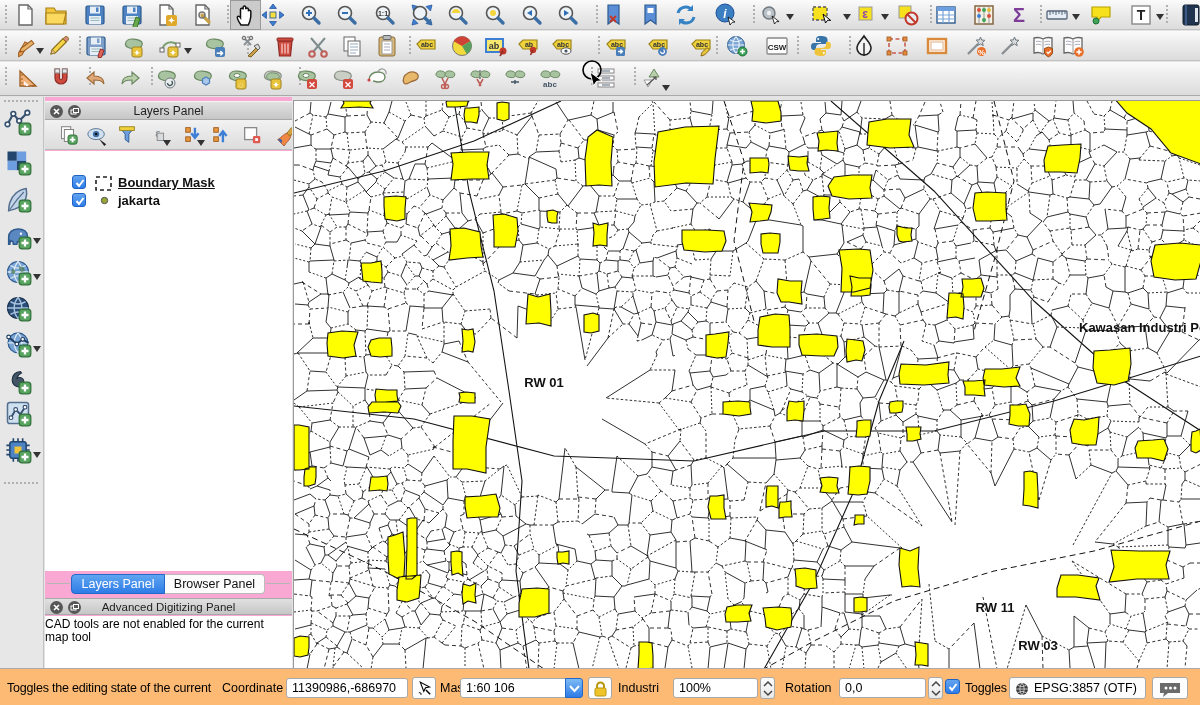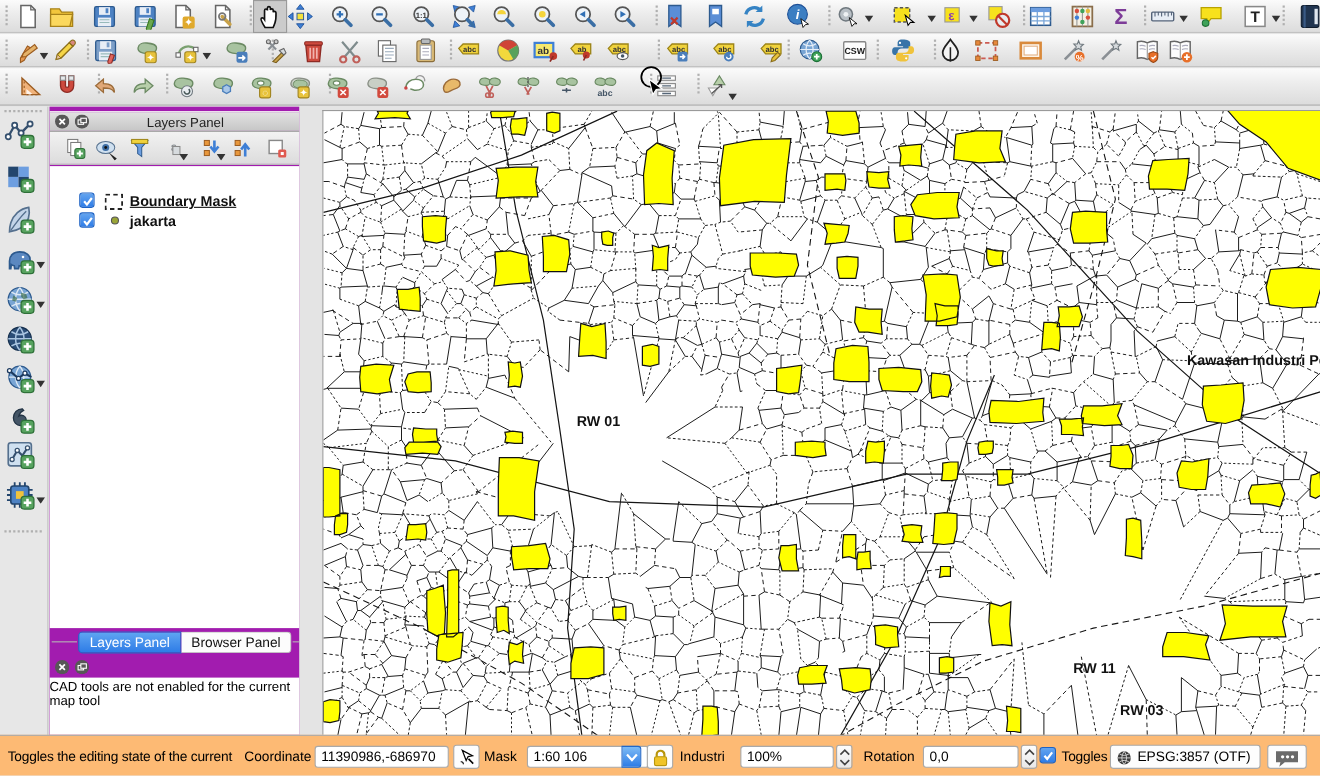--- a/index.html
+++ b/index.html
@@ -1,18 +1,18 @@
 <!DOCTYPE html>
 <html><head><meta charset="utf-8"><style>*{margin:0;padding:0;box-sizing:border-box}
 html,body{width:1200px;height:705px;overflow:hidden;font-family:"Liberation Sans",sans-serif;background:#e4e4e4}
 .abs{position:absolute}
 .tbrow{position:absolute;left:0;width:1200px;background:linear-gradient(180deg,#fbfbfb 0%,#ededed 40%,#dcdcdc 100%);border-bottom:1px solid #c2c2c2}
 .handle{position:absolute;width:3px;border-left:2px dotted #b0b0b0;top:6px;bottom:6px}
 .vlab{position:absolute;left:0;top:97px;width:44px;bottom:27px;background:#e7e7e7;border-right:1px solid #c2c2c2}
-.dock{position:absolute;left:45px;top:97px;width:227px;bottom:27px;background:#a21caf;overflow:hidden}
+.dock{position:absolute;left:45px;top:97px;width:247px;bottom:27px;background:#f9a8d4;overflow:hidden}
 .phead{position:absolute;left:0;width:247px;height:19px;background:linear-gradient(180deg,#e2e2e2,#c6c6c6);border-top:1px solid #f5f5f5;border-bottom:1px solid #a9a9a9;text-align:center;font-size:12px;color:#222;line-height:19px}
 .ptool{position:absolute;left:0;top:23px;width:247px;height:30px;background:linear-gradient(180deg,#f2f2f2,#dcdcdc);border-bottom:1px solid #bbb}
 .plist{position:absolute;left:0;top:54px;width:247px;height:420px;background:#fff}
 .lrow{position:absolute;left:0;width:247px;height:18px;font-size:13px;font-weight:bold;color:#111}
 .chk{position:absolute;left:27px;top:1px;width:14px;height:14px;border-radius:3px;background:linear-gradient(180deg,#63a4ef,#2f7de8);border:1px solid #1d62c4}
 .chk svg{position:absolute;left:1px;top:1px}
 .tabs{position:absolute;left:0;top:477px;width:247px;height:20px}
 .tabL{position:absolute;left:26px;top:0;width:94px;height:20px;background:linear-gradient(180deg,#5fa5f2,#2e7ce6);border:1px solid #2268c8;border-radius:4px 0 0 4px;color:#fff;font-size:12.5px;text-align:center;line-height:19px}
 .tabR{position:absolute;left:120px;top:0;width:100px;height:20px;background:#fcfcfc;border:1px solid #bbb;border-left:none;border-radius:0 4px 4px 0;color:#111;font-size:12.5px;text-align:center;line-height:19px}
 .adphead{position:absolute;left:0;top:501px;width:247px;height:17px;background:linear-gradient(180deg,#e0e0e0,#c6c6c6);border-top:1px solid #a9a9a9;border-bottom:1px solid #a9a9a9;text-align:center;font-size:11.5px;color:#222;line-height:16px}
@@ -672,20 +672,21 @@
         </svg>
         <span class="abs" style="left:73px;top:1px;text-decoration:underline">Boundary Mask</span>
       </div>
     </div>
     <div class="tabs">
       <div class="abs" style="left:2px;top:9px;width:23px;border-top:1px solid #b5b5b5"></div>
       <div class="tabL">Layers Panel</div>
       <div class="tabR">Browser Panel</div>
       <div class="abs" style="left:221px;top:9px;width:24px;border-top:1px solid #b5b5b5"></div>
     </div>
+    <div class="adphead">Advanced Digitizing Panel</div>
     <div class="abs" style="left:5px;top:503px"><svg width="13" height="13" viewBox="0 0 13 13">
         <circle cx="6.5" cy="6.5" r="6.5" fill="#575757"></circle>
         <path d="M4 4l5 5M9 4l-5 5" stroke="#fff" stroke-width="1.6"></path>
       </svg></div>
     <div class="abs" style="left:23px;top:503px"><svg width="13" height="13" viewBox="0 0 13 13">
         <circle cx="6.5" cy="6.5" r="6.5" fill="#575757"></circle>
         <rect x="3" y="5" width="5" height="4" fill="none" stroke="#fff"></rect>
         <rect x="5.5" y="3.5" width="5" height="4" fill="#575757" stroke="#fff"></rect>
       </svg></div>
     <div class="cadtxt">CAD tools are not enabled for the current<br>map tool</div>
@@ -711,21 +712,21 @@
     <span class="slab" style="left:222px">Coordinate</span>
     <span class="sfield" style="left:286px;width:122px">11390986,-686970</span>
     <span class="sbtn" style="left:412px;width:24px">
       <svg style="position:absolute;left:3px;top:2px" width="17" height="17" viewBox="0 0 24 24">
         <path d="M6 3l5 13 2.5-5 5.5-1z" fill="#fff" stroke="#000" stroke-width="1.6"></path>
         <path d="M14 14l6 6" stroke="#000" stroke-width="2"></path>
         <path d="M4 18c2-1 4 1 3 3" fill="none" stroke="#000" stroke-width="1.4"></path>
       </svg>
     </span>
     <span class="slab" style="left:440px">Mask</span>
-    <span class="sfield" style="left:479px;width:111px">1:60 106</span>
+    <span class="sfield" style="left:460px;width:111px">1:60 106</span>
     <span class="abs" style="left:565px;top:9px;width:18px;height:20px;background:linear-gradient(180deg,#7dbbf5,#2e7ce6);border:1px solid #2268c8;border-radius:0 3px 3px 0">
       <svg style="position:absolute;left:3px;top:6px" width="11" height="8" viewBox="0 0 11 8">
         <path d="M1 1l4.5 5L10 1" fill="none" stroke="#fff" stroke-width="2"></path>
       </svg>
     </span>
     <span class="sbtn" style="left:588px;width:24px">
       <svg style="position:absolute;left:4px;top:3px" width="15" height="16" viewBox="0 0 15 16">
         <path d="M4 7V5a3.5 3.5 0 017 0v2" fill="none" stroke="#b8960c" stroke-width="2"></path>
         <rect x="2" y="7" width="11" height="8" rx="1.5" fill="#f0c428" stroke="#b8960c"></rect>
       </svg>

